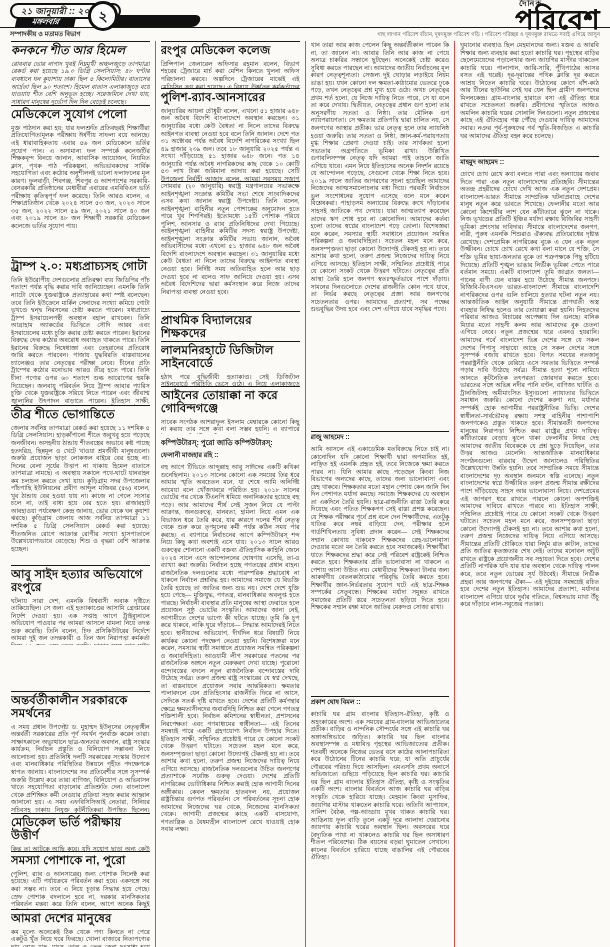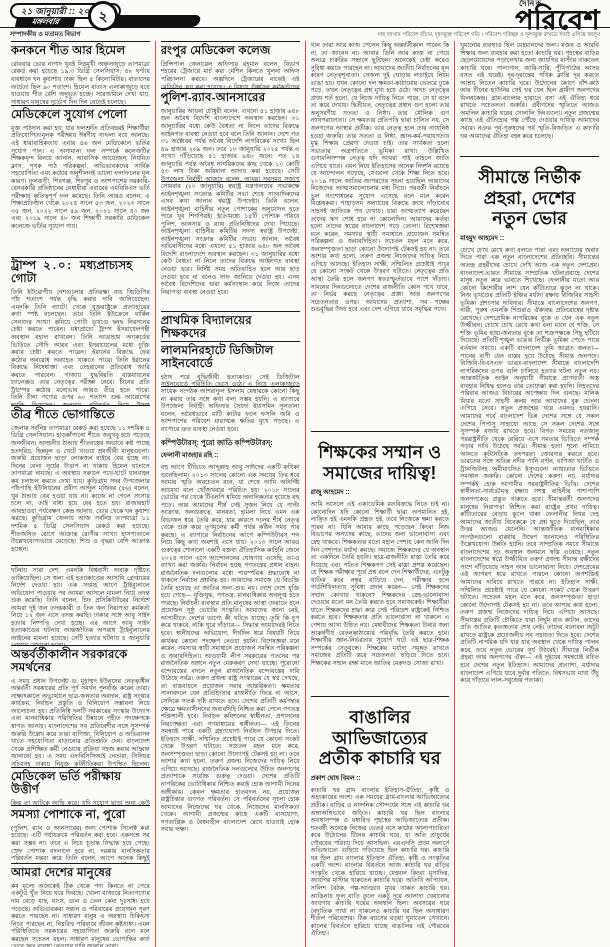--- a/index.html
+++ b/index.html
@@ -75,40 +75,41 @@
     </div>
   </div>
 
   <div id="tagrow">
     <span id="tag-left">সম্পাদকীয় ও মতামত বিভাগ</span>
     <span id="tag-right">গাছ লাগান পরিবেশ বাঁচান, দূষণমুক্ত পরিবেশ গড়ি  ।  পরিবেশ পরিচ্ছন্ন ও দূষণমুক্ত রাখতে সবাই এগিয়ে আসুন</span>
   </div>
 
   <div id="cols">
     <div class="col">
-        <div class="article ruled" style="height: 64px;">
+        <div class="article ruled" style="height: 64px; font-style: italic;">
           <div class="hl-standard">কনকনে শীত আর হিমেল</div>
           <div class="body-text">রোববার ভোর নাগাদ খুবই নিম্নমুখী অঞ্চলজুড়ে তাপমাত্রা রেকর্ড করা হয়েছে ১৯.৩ ডিগ্রি সেলসিয়াস; ৪৮ ঘণ্টার ব্যবধানে ঘন কুয়াশায় ঢাকা ছিল ৫ কিলোমিটার। বাতাসের আর্দ্রতা ছিল ৯০ শতাংশ। হিমেল বাতাস এলাকাজুড়ে বয়ে যাওয়ায় শীত বেশি অনুভূত হচ্ছে। সরেজমিনে দেখা যায়, সাধারণ মানুষের দুর্ভোগ দিন দিন বেড়েই চলেছে।</div>
         </div>
         <div class="article ruled" style="height: 152px;">
           <div class="hl-standard">মেডিকেলে সুযোগ পেলো</div>
           <div class="body-text">মুক্ত পাঠদান করা হয়; যার ফলশ্রুতি প্রতিবছরই শিক্ষার্থীরা প্রতিযোগিতামূলক পরীক্ষায় ঈর্ষণীয় সাফল্য বয়ে আনছে। এই ধারাবাহিকতায় এবার ৫৬ জন মেডিকেলে ভর্তির সুযোগ পান। এ অসামান্য ফল সম্পর্কে কলেজটির শিক্ষকবৃন্দ বিনয়ে জানান, আবাসিক আয়োজন, নিয়মিত ক্লাস, পৃথক পাঠ পরিকল্পনা, অভিভাবকদের সার্বিক সহযোগিতা এবং কঠোর অনুশীলনই ভালো ফলাফলের মূল কারণ। ফুলবাড়ী, শিবগঞ্জ, শিবপুর ও আশপাশের সরকারি-বেসরকারি প্রতিষ্ঠানের মেধাবীরা এবারের এমবিবিএস ভর্তি পরীক্ষায় কৃতিত্বপূর্ণ ফল করেছে। তিনি আরও বলেন, এ শিক্ষাপ্রতিষ্ঠান থেকে ২০২৪ সালে ৫৩ জন, ২০২৩ সালে ৩৫ জন, ২০২২ সালে ৫৯ জন, ২০২১ সালে ৪০ জন এবং ২০১৯ সালে ৪৮ জন শিক্ষার্থী সরকারি মেডিকেল কলেজে ভর্তির সুযোগ পায়।</div>
         </div>
-        <div class="article ruled" style="height: 148px; font-family: Liberation Mono, monospace;">
+        <div class="article ruled" style="height: 148px;">
           <div class="hl-standard">ট্রাম্প ২.০: মধ্যপ্রাচ্যসহ গোটা</div>
           <div class="body-text">তিনি ইউরোপীয় দেশগুলোর প্রতিরক্ষা ব্যয় জিডিপির পাঁচ শতাংশ পর্যন্ত বৃদ্ধি করার দাবি জানিয়েছেন। এমনকি তিনি ন্যাটো থেকে যুক্তরাষ্ট্রকে প্রত্যাহারের কথা স্পষ্ট বলেছেন। তবে তিনি ইউক্রেনে মার্কিন সেনাদের সংখ্যা কমিয়ে গোটা ভূখণ্ডে দ্বন্দ্ব নিরসনের চেষ্টা করতে পারেন। মধ্যপ্রাচ্যে ট্রাম্প ইসরায়েলপন্থী অবস্থান বহাল রাখবেন। তিনি আব্রাহাম অ্যাকর্ডের ভিত্তিতে সৌদি আরব এবং ইসরায়েলের মধ্যে চুক্তি করার চেষ্টা করতে পারেন। ইরানের বিরুদ্ধে ফের কঠোর অবরোধ অব্যাহত থাকতে পারে। তিনি ইরানের বিরুদ্ধে নিষেধাজ্ঞা এবং তেহরানের প্রতিরোধ জারি করতে পারবেন। গাজায় যুদ্ধবিরতি বাস্তবায়নের চ্যালেঞ্জও তার নেতৃত্বের পরীক্ষা নেবে। চীনের প্রতি ট্রাম্পের কঠোর মনোভাব আরও তীব্র হতে পারে। তিনি চীনা পণ্যের ওপর ৬০ শতাংশ শুল্ক আরোপের হুমকি দিয়েছেন। জলবায়ু পরিবর্তন নিয়ে ট্রাম্প আবার প্যারিস চুক্তি থেকে যুক্তরাষ্ট্রকে সরিয়ে নিতে পারেন এবং জীবাশ্ম জ্বালানির উৎপাদন বাড়াতে পারেন। ইতিহাস সাক্ষী, সম্মিলিত প্রচেষ্টাই পারে যে কোনো সংকট থেকে উত্তরণ ঘটাতে।</div>
         </div>
         <div class="article ruled" style="height: 160px;">
           <div class="hl-standard">তীব্র শীতে ভোগান্তিতে</div>
           <div class="body-text">জেলার সর্বনিম্ন তাপমাত্রা রেকর্ড করা হয়েছে ১১ দশমিক ৫ ডিগ্রি সেলসিয়াস। হাড়কাঁপানো শীতে জবুথবু হয়ে পড়েছে জনজীবন। অসহনীয় ঠান্ডায় শীতবস্ত্রের অভাবে কষ্ট পাচ্ছে হতদরিদ্র, ছিন্নমূল ও খেটে খাওয়া শ্রমজীবী মানুষগুলো। জরুরি প্রয়োজন ছাড়া লোকজন বাইরে বের হচ্ছে না। দিনের বেলা সূর্যের উত্তাপ না থাকায় হিমেল বাতাসে তাপমাত্রা নামছে। এ অবস্থায় সকালে পথে-ঘাটে যানবাহন কম চলাচল করতে দেখা যায়। কুড়িগ্রাম সদর উপজেলার পাঁচগাছি ইউনিয়নের প্রবীণ আব্দুল মজিবর (৫৬) বলেন, খুব ঠান্ডায় বের হওয়া যায় না। কাজে না গেলে সংসার চলে না, তাই বাধ্য হয়ে বের হতে হয়। রাজারহাট আবহাওয়া পর্যবেক্ষণ কেন্দ্র জানায়, ভোর থেকে ঘন কুয়াশা ঝরছে। কুড়িগ্রাম জেলায় আজ সর্বনিম্ন তাপমাত্রা ১১ দশমিক ৫ ডিগ্রি সেলসিয়াস রেকর্ড করা হয়েছে। শীতজনিত রোগে আক্রান্ত রোগীর সংখ্যা হাসপাতালে উল্লেখযোগ্যভাবে বেড়েছে। শিশু ও বৃদ্ধরা বেশি আক্রান্ত হচ্ছেন।</div>
         </div>
         <div class="article ruled" style="height: 80px;">
+          <div class="hl-standard">আবু সাইদ হত্যার অভিযোগে রংপুরে</div>
           <div class="body-text">ঘটনায় সারা দেশ, এমনকি বিশ্ববাসী অবাক দৃষ্টিতে তাকিয়েছিল। সে জন্য এই হত্যাকাণ্ডের আসামি গ্রেপ্তারের নির্দেশ দেওয়া হয়। এক সপ্তাহ আগে ট্রাইব্যুনালে অভিযোগ পাওয়ার পর আমরা আসলে মামলা নিয়ে তদন্ত শুরু করেছি। তিনি বলেন, চিফ প্রসিকিউটরের নির্দেশে আমরা দুই জন তদন্তকারী ও তিন জন নিরাপত্তা কর্মকর্তা নিয়ে ১২ জন এসে তদন্ত করছি। ঢাকার সঙ্গে আবু সাইদ হত্যার নিষ্পত্তি দেখা হচ্ছে। এর আগে আবু সাইদ হত্যাকাণ্ডের ঘটনায় আন্তর্জাতিক অপরাধ ট্রাইব্যুনালের আইনের মামলা হয়েছে। সেটি হত্যার ঘটনায় ৪ জানুয়ারি গ্রেপ্তার দেখানো হলো।</div>
         </div>
-        <div class="article ruled" style="height: 122px;">
+        <div class="article ruled" style="height: 122px; margin-top: 46px;">
           <div class="hl-standard">অন্তর্বর্তীকালীন সরকারকে সমর্থনের</div>
           <div class="body-text">এ সময় প্রধান উপদেষ্টা ড. মুহাম্মদ ইউনূসের নেতৃত্বাধীন অন্তর্বর্তী সরকারের প্রতি পূর্ণ সমর্থন পুনর্ব্যক্ত করেন তারা। সাক্ষাৎকালে অভ্যুত্থানে ছাত্র-জনতার অবদান, রাষ্ট্র সংস্কার কার্যক্রম, নির্বাচন প্রস্তুতি ও বিনিয়োগ সম্ভাবনা নিয়ে আলোচনা হয়। প্রতিনিধি দলটি সরকারের সংস্কার উদ্যোগ এবং মানবাধিকার পরিস্থিতির উন্নয়নে গৃহীত পদক্ষেপকে স্বাগত জানায়। বাংলাদেশের সব প্রতিবেশীর সঙ্গে সুসম্পর্ক জরুরি উল্লেখ করে তারা বাণিজ্য, বিনিয়োগ ও অভিবাসন খাতে সহযোগিতা বাড়ানোর প্রতিশ্রুতি দেন। বাংলাদেশ থেকে প্রশিক্ষিত কর্মী নেওয়ার প্রক্রিয়া সহজ করার আহ্বান জানানো হয়। এ সময় এফবিসিসিআই নেতারা, সিনিয়র সচিবসহ ঢাকায় নিযুক্ত কূটনীতিকরা উপস্থিত ছিলেন। সংশ্লিষ্টরা জানান, পরিস্থিতি স্বাভাবিক রাখতে প্রশাসনের পক্ষ থেকে সব ধরনের প্রস্তুতি নেওয়া হয়েছে।</div>
         </div>
         <div class="article ruled" style="height: 38px;">
           <div class="hl-standard">মেডিকেল ভর্তি পরীক্ষায় উত্তীর্ণ</div>
           <div class="body-text">কিন্তু তা আটকে আছি কবে। যদি সুযোগ ছাড়া অন্য কেউ পিছিয়ে থাকে, তবুও তার স্বপ্ন পূরণের পথ বন্ধ হয় না। অনেকের জমিও নেই, এটি পরিবারের কষ্টের ফসল। দরিদ্র মেধাবী এই শিক্ষার্থীর পাশে কেউ দাঁড়ালে তার চিকিৎসক হওয়ার স্বপ্ন পূরণ হবে। এলাকাবাসীও তার পাশে দাঁড়ানোর আশ্বাস দিয়েছেন।</div>
         </div>
         <div class="article ruled" style="height: 58px;">
           <div class="hl-standard">সমস্যা পোশাকে না, পুরো</div>
           <div class="body-text">(পুলিশ, র‍্যাব ও আনসারের) জন্য পোশাক সিলেক্ট করা হয়েছে। এটি পর্যায়ক্রমে পরিবর্তন করা হবে। একসঙ্গে সব করা সম্ভব না। তবে এ নিয়ে চূড়ান্ত সিদ্ধান্ত হয়ে গেছে। স্রেফ পোশাক বদলালে হবে না, দরকার মানসিকতার পরিবর্তন মন্তব্য করে তিনি বলেন, আগে অনেক কিছুই পরিবর্তন হতে হবে। গত ১৫ বছর ধরে যে ক্ষতি হয়েছে; ছিল সেই ট্রেনিং পরিবর্তন করতে হবে, তবেই মানসিকতা বদলাবে।</div>
@@ -131,48 +132,46 @@
           <div class="body-text">সোমবার (২০ জানুয়ারি) স্বরাষ্ট্র মন্ত্রণালয়ের সভাকক্ষে আইনশৃঙ্খলা সংক্রান্ত কমিটির সভা শেষে সাংবাদিকদের এসব কথা জানান স্বরাষ্ট্র উপদেষ্টা। তিনি বলেন, আইনশৃঙ্খলা বাহিনীর নতুন পোশাকের অনুমোদন হতে পারে খুব শিগগিরই। ইতোমধ্যে ১৫টি পোশাক পরিয়ে পুলিশ, আনসার ও র‍্যাব প্রতিনিধিদের দেখা গিয়েছে। আইনশৃঙ্খলা বাহিনীর কমিটির সদস্য স্বরাষ্ট্র উপদেষ্টা, আইনশৃঙ্খলা সংক্রান্ত কমিটির সভায় জানান, অবৈধ অভিবাসীদের মধ্যে এখনো ৫১ হাজার ৬৪৮ জন অবৈধ বিদেশি বাংলাদেশে অবস্থান করছেন। ৩১ জানুয়ারির মধ্যে কেউ বৈধতা না নিলে তাদের বিরুদ্ধে আইনগত ব্যবস্থা নেওয়া হবে। নির্দিষ্ট সময় অতিবাহিত হলে আর ছাড় দেওয়া হবে না বলেও সাফ জানিয়ে দেওয়া হয়। এসব অবৈধ বিদেশিদের দ্বারা কর্মসংস্থান করে নিজে তাদের নিরাপত্তা ব্যবস্থা নেওয়া হবে।</div>
         </div>
         <div class="article ruled" style="height: 30px;">
           <div class="hl-standard">প্রাথমিক বিদ্যালয়ের শিক্ষকদের</div>
         </div>
         <div class="article ruled" style="height: 45px;">
           <div class="hl-standard">লালমনিরহাটে ডিজিটাল সাইনবোর্ডে</div>
           <div class="body-text">হঠাৎ পরে বুদ্ধিজীবী হত্যাকাণ্ড। সেই ডিজিটাল সাইনবোর্ডে পরিচিতি ভেসে ওঠে। এ নিয়ে এলাকাজুড়ে আলোচনার ঝড় ওঠে। দায়ীদের শনাক্তে তদন্ত কমিটি গঠন করা হয়েছে। কেউ জড়িত থাকলে তার বিরুদ্ধে কঠোর ব্যবস্থা নেওয়া হবে বলে জানানো হয়।</div>
         </div>
         <div class="article ruled" style="height: 48px;">
+          <div class="hl-standard">আইনের তোয়াক্কা না করে গোবিন্দগঞ্জে</div>
           <div class="body-text">সাবেক সংগঠক আশরাফুল ইসলাম মেম্বারকে কোনো কিছু না করায় তার সঙ্গে কথা বলা সম্ভব হয়নি। এ ব্যাপারে উপজেলা নির্বাহী অফিসার সৈয়দা ইয়াসমিন সুলতানা বলেন, অবৈধভাবে মাটি কাটার ফলে ফসলি জমি ও আশপাশের পরিবেশ মারাত্মক ক্ষতির মুখে পড়ছে। এ ব্যাপারে দ্রুত ব্যবস্থা নেওয়া হবে।</div>
         </div>
         <div class="article" style="height: 514px;">
           <div class="hl-sub">কম্পিউটারস্: পুরো জাতি কম্পিউটারস্:</div>
           <div class="byline">ফেলানী মাজহার রহি ::</div>
           <div class="body-text">বহু আগে টিভিতে আব্দুল্লাহ আবু সাঈদের একটি কথিকা শুনেছিলাম। ২০১৩ সালের কোনো এক সময়ের তির ধরে আমার স্মৃতি অবচেতন মনে, যা শেষে আমি অনির্দিষ্ট আমেয়া বলে খোঁজখবরে পরিচিত হয়। ২০১৮ সালের ভোটের পর থেকে টিএনপি ধমিয়ে অনানিকতার হয়েছে বহু পড়ে। আর আমাদের শীর্ষ সেই সুজন নিয়ে যে পাল্টা আক্রান্ত, জনগুরুত্বে, মানবতা, হামলা নিয়ে এমন এক বিভাজন ধরে তৈরি করে, যার কারণে দলের শীর্ষ নেতৃত্ব থেকে শুরু করে তৃণমূলের কর্মী পর্যন্ত কঠিন সময় পার করছে। এ ব্যাপারে নির্বাচনের আগে কম্পিউটারস্ শব্দ নিয়ে কিছু কথা অবশ্যই এসে যায়। ২০১৩ সালে আরও গুরুত্বের শোনানো একটি বক্তব্য ঐতিহাসিক কাহিনি জেনে ২০২৪ সালে এসে আন্দোলনের ঘোষণায় এসেছি, তা-ও ব্যাখ্যা করা জরুরি। নির্বাচন হচ্ছে গণতন্ত্রের প্রধান বাহন। রাজনৈতিক দলগুলোর মধ্যে পারস্পরিক শ্রদ্ধাবোধ না থাকলে নির্বাচন প্রশ্নবিদ্ধ হয়। আমাদের সমাজে যে বিভক্তি তৈরি হয়েছে তা জাতির জন্য শুভ নয়। দেশে দেশে যুক্তি হয়ে গেছে— মুক্তিযুদ্ধ, গণতন্ত্র, মানবাধিকার অবলুপ্ত হতে পারছে। নির্বাচনী ব্যবস্থার প্রতি মানুষের আস্থা ফেরাতে হলে প্রয়োজন সুষ্ঠু ভোটের সংস্কৃতি। আমাদের জানা নেই, আগামীতে দেশের ভাগ্যে কী ঘটতে যাচ্ছে। তুমি কি চুপ করে থাকবে, নাকি ঘুরে দাঁড়াবে— সিদ্ধান্ত আমাদেরই নিতে হবে। স্থানীয়দের অভিযোগ, দীর্ঘদিন ধরে বিষয়টি নিয়ে কার্যকর কোনো পদক্ষেপ নেওয়া হয়নি। বিশেষজ্ঞরা মনে করেন, সমস্যার স্থায়ী সমাধানে প্রয়োজন সমন্বিত পরিকল্পনা ও জবাবদিহিতা। আওয়ামী লীগ সরকারের পতনের পর রাজনৈতিক অঙ্গনে নতুন মেরুকরণ দেখা যাচ্ছে। পুরোনো বন্দোবস্তের বদলে নতুন রাজনৈতিক বন্দোবস্তের দাবি উঠেছে সর্বত্র। তরুণ প্রজন্ম রাষ্ট্র সংস্কারের যে স্বপ্ন দেখছে, তা বাস্তবায়নে প্রয়োজন সবার আন্তরিকতা। ক্ষমতার পালাবদলে যেন প্রতিহিংসার রাজনীতি ফিরে না আসে, সেদিকে সতর্ক দৃষ্টি রাখতে হবে। দেশের প্রতিটি কর্মপন্থার ক্ষেত্রে ক্ষমতাসীনদের জবাবদিহি নিশ্চিত করা গেলে গণতন্ত্র শক্তিশালী হবে। নির্বাচন কমিশনের স্বাধীনতা, প্রশাসনের নিরপেক্ষতা এবং গণমাধ্যমের স্বাধীনতা— এই তিনের সমন্বয়ই পারে একটি গ্রহণযোগ্য নির্বাচন উপহার দিতে। ইতিহাস সাক্ষী, সম্মিলিত প্রচেষ্টাই পারে যে কোনো সংকট থেকে উত্তরণ ঘটাতে। সচেতন মহল মনে করে, জনসম্পৃক্ততা ছাড়া কোনো উদ্যোগই টেকসই হয় না। তবে আশার কথা হলো, তরুণ প্রজন্ম নিজেদের দায়িত্ব নিয়ে এগিয়ে আসছে। রাজনৈতিক দলগুলোর উচিত জনগণের প্রত্যাশাকে সর্বোচ্চ গুরুত্ব দেওয়া। দেশের প্রতিটি নাগরিকের ভোটাধিকার নিশ্চিত করাই হোক আগামী দিনের অঙ্গীকার। কেবল ক্ষমতার হাতবদল নয়, প্রয়োজন রাষ্ট্রচিন্তার গুণগত পরিবর্তন। সে পরিবর্তনের সূচনা হোক আমাদের নিজেদের ঘর থেকে, নিজেদের মানসিকতা থেকে। আগামী প্রজন্মের কাছে একটি বাসযোগ্য, গণতান্ত্রিক ও বৈষম্যহীন বাংলাদেশ রেখে যাওয়াই হোক সবার লক্ষ্য।</div>
         </div>
       </div>
     <div class="col">
         <div class="article" style="height: 390px;">
           <div class="body-text">খান তারা আর কাজ পেলেন কিছু অন্তর্বর্তীকাল পাবেন কি না, তা জানেন না। আবার তিনি আর কাজ না পেয়ে অন্যত্র চাকরির সন্ধানে ছুটছেন। অনেকেই চেষ্টা করেও সুবিধা করতে পারছেন না। আমাদের জাতীয় নির্বাচনের মূল কারণ নেতৃত্বশূন্যতা। সেজন্য দুই ঘোড়ার লড়াইয়ে নিয়ম ভাঙা হয়। যখন কোনো দল ক্ষমতা-কাঠামোর ভেতরে ঢুকে পড়ে, তখন নেতৃত্বের প্রশ্ন মুখ্য হয়ে ওঠে। অথচ নেতৃত্বের প্রথম শর্ত হলো, যে নিজে দায়িত্ব নিতে পারে, সে যা বলে তা করে দেখায়। দ্বিতীয়ত, নেতৃত্বের প্রধান গুণ হলো তার অনুসরণীয় সততা ও নিষ্ঠা। তার মৌলিক গুণ ন্যায়পরায়ণতা। সে ক্ষমতার প্রতিপত্তি দ্বারা চালিত নয়, সে জনগণের আস্থার প্রতীক। ভার নেতৃত্ব হলে তার ন্যায়নিষ্ঠ হওয়া জরুরি। তার সততা ও নিষ্ঠা, জ্ঞান-কর্ম-পরায়ণতায় মুগ্ধ শিক্ষার প্রেরণা দেওয়া চাই। তার সার্থকতা হলো সভ্যতার অগ্রগতিতে ভূমিকা রাখা। উল্লিখিত গুণাবলিসম্পন্ন নেতৃত্ব যদি আমরা পাই তাহলে জাতি এগিয়ে যাবে। এমন নিয়ে ইতিহাসের অনেক নিদর্শন রয়েছে যে আন্দোলন গড়েছে, সেগুলো থেকে শিক্ষা নিতে হবে। ২০১৯ সালে জাতির জাগরণের সূচনা হয়েছিল আমাদের নিজেদের আত্মসমালোচনার মধ্য দিয়ে। পরবর্তী নির্বাচনে ভুল সংশোধনের সুযোগ এসেছে বলে মনে করেন বিশ্লেষকরা। পাহাড়সম অন্যায়ের বিরুদ্ধে রুখে দাঁড়ানোর সাহসই জাতিকে পথ দেখায়। যারা আত্মত্যাগ করেছেন তাদের ঋণ শোধ হবে না কোনোদিন। আমাদের কর্তব্য হলো তাদের স্বপ্নের বাংলাদেশ গড়ে তোলা। বিশেষজ্ঞরা মনে করেন, সমস্যার স্থায়ী সমাধানে প্রয়োজন সমন্বিত পরিকল্পনা ও জবাবদিহিতা। সচেতন মহল মনে করে, জনসম্পৃক্ততা ছাড়া কোনো উদ্যোগই টেকসই হয় না। তবে আশার কথা হলো, তরুণ প্রজন্ম নিজেদের দায়িত্ব নিয়ে এগিয়ে আসছে। ইতিহাস সাক্ষী, সম্মিলিত প্রচেষ্টাই পারে যে কোনো সংকট থেকে উত্তরণ ঘটাতে। নেতৃত্বের প্রতি আস্থা তৈরি হলে জনগণ স্বতঃস্ফূর্তভাবে পাশে দাঁড়ায়। সামনের দিনগুলোতে দেশের রাজনীতি কোন পথে যাবে, তা নির্ভর করছে নেতৃত্বের প্রজ্ঞা আর জনগণের সচেতনতার ওপর। আমাদের প্রত্যাশা, সব পক্ষের শুভবুদ্ধির উদয় হবে এবং দেশ এগিয়ে যাবে সমৃদ্ধির পথে।</div>
         </div>
         <div class="article ruled" style="height: 265px;">
-          <div class="hl-feature">শিক্ষকের সম্মান ও সমাজের দায়িত্ব!</div>
           <div class="byline">রাজু আহমেদ ::</div>
           <div class="body-text">আমি আসলে এই একাডেমিক মতবিরুদ্ধে নিতে চাই না। কোনোদিন যদি কোনো শিক্ষার্থী দ্বারা অপমানিত হই, লাঞ্ছিত হই এমনকি প্রহৃত হই, তবে নিজেকে ক্ষমা করতে পারব না। যিনি আমার কাছে পড়েছেন কিংবা নিজ বিভাগের অন্যদের কাছে, তাদের জন্য ভালোবাসা এবং স্নেহ থাকবে। শিক্ষকতার মতো মহান পেশায় কেন জানি দিন দিন পেশাগত মর্যাদা কমছে। সমাজে শিক্ষকদের যে অবস্থান তা একদিনে তৈরি হয়নি। ছাত্র-রাজনীতি রাস্তা তৈরি করে দিয়েছে এবং পতিত শিক্ষকগণ সেই রাস্তা প্রশস্ত করেছেন। যে শিক্ষক পরীক্ষার পূর্বে প্রশ্ন বলে দেন শিক্ষার্থীদের, এতটুকু খাতির করে নম্বর বাড়িয়ে দেন, পরীক্ষার হলে গার্ডশিথিলতায় সুবিধা প্রদান করেন— সেই শিক্ষকদের সম্মান কোথায় থাকবে? শিক্ষকদের স্নেহ-ভালোবাসা দেওয়ার মতো মন তৈরি করতে হবে সমাজকেই। শিক্ষার্থীরা যাতে শিক্ষকদের শ্রদ্ধা করে সেই পরিবেশ রাষ্ট্রকেই নিশ্চিত করতে হবে। শিক্ষকতার প্রতি ভালোবাসা না থাকলে এ পেশায় আসা উচিত নয়। মেধাবীদের শিক্ষকতা টানার জন্য আকর্ষণীয় বেতনকাঠামোর পরিবৃদ্ধি তৈরি করতে হবে। শিক্ষার্থীর জ্ঞান-নির্ভরতার সুযোগ ঘটে এই ছাত্র-শিক্ষক সম্পর্কের সেতুবন্ধে। শিক্ষকের মর্যাদা সমুন্নত রাখতে সমাজের প্রতিটি স্তরে সচেতনতা ছড়িয়ে দিতে হবে। শিক্ষকের সম্মান রক্ষা মানে জাতির মেরুদণ্ড সোজা রাখা।</div>
         </div>
         <div class="article ruled" style="height: 252px;">
-          <div class="hl-feature">বাঙালির আভিজাত্যের প্রতীক কাচারি ঘর</div>
           <div class="byline">প্রকাশ ঘোষ বিমল ::</div>
           <div class="body-text">কাচারি ঘর গ্রাম বাংলার ইতিহাস-ঐতিহ্য, কৃষ্টি ও অহংকারের অংশ। এক সময়ের গ্রাম-বাংলার আভিজাত্যের প্রতীক। বাড়ির ও নান্দনিক সৌন্দর্যের সঙ্গে এই কাচারি ঘর অঙ্গাঅঙ্গিভাবে জড়িত। কাচারি ঘর ছিল বাংলার অবস্থাসম্পন্ন ও মধ্যবিত্ত গৃহস্থের আভিজাত্যের প্রতীক। শতবর্ষী অনেকে নিজের ভেতর বসে কাঠের আলাপচারিতা করে উঠোনের টিনের কাচারি ঘরে; যা অতি প্রাচুর্যের গৌরবের পরিচয় দিয়ে আসছিল। এমএসসি প্রথম অনার্সে অভিজাত্যে গুছিয়ে পড়িয়েছে ছিল কাচারি ঘর। কাচারি ঘর ছিল গ্রাম বাংলার ইতিহাস ঐতিহ্য, কৃষ্টি ও সংস্কৃতির একটি অংশ। বাংলার বিবর্তনে আজ কাচারি ঘর বাড়ির সংস্কৃতি থেকে হারিয়ে যাচ্ছে। মেহমান কিংবা মুসাফির, জায়গির মাস্টার থাকতেন কাচারি ঘরে। অতিথি আপ্যায়ন, সালিশ বৈঠক, গল্প-আড্ডায় মুখর থাকত কাচারি ঘর। আঙিনায় ফুল বাড়ি তুলে একটু দূরে আলাদা ঘেরানোর জায়গায় কাচারি ঘরের অবস্থান ছিল। অবসরের ঘরে বৈদ্যুতিক পাখা না থাকলেও কাচারি ঘর ছিল অসাধারণ শীতল পরিবেশের। ঠিক বয়সের বড়রা ঘুমাতেন সেখানে। কালের বিবর্তনে হারিয়ে যাচ্ছে বাঙালির এই গৌরবের ঐতিহ্য।</div>
         </div>
       </div>
     <div class="col">
         <div class="article" style="height: 115px;">
           <div class="body-text">ঘুমানোর ব্যবস্থাও ছিল মেহমানদের জন্য। মক্তব ও আরবি শিক্ষার জন্য ব্যবহার করা হতো কাচারি ঘর। গৃহস্থের বাড়ির ছেলেমেয়েদের পড়ালেখার জন্য জায়গির মাস্টার থাকতেন কাচারি ঘরে। পালাগান, জারি-সারি, পুঁথিপাঠের আসর বসত এই ঘরেই। দূর-দূরান্তের পথিক ক্লান্তি দূর করতে আশ্রয় নিতেন কাচারি ঘরে। উঠোনের কোণে বাঁশ-কাঠ আর টিনের ছাউনির সেই ঘর যেন ছিল গ্রামীণ জনপদের মিলনকেন্দ্র। গ্রাম-বাংলার হারাতে বসা এই ঐতিহ্য ধরে রাখতে সচেতনতা জরুরি। প্রবীণদের স্মৃতিতে আজও অমলিন কাচারি ঘরের সোনালি দিনগুলো। নতুন প্রজন্মের কাছে এই ঐতিহ্যের গল্প পৌঁছে দেওয়ার দায়িত্ব আমাদের সবার। নঞর পূর্ব-পুরুষদের গর্ব স্মৃতি-বিজড়িত এ কাচারি ঘর আমাদের ঐতিহ্য বহন করে চলেছে।</div>
         </div>
         <div class="article ruled" style="height: 792px;">
-          <div class="hl-feature">সীমান্তে নির্ভীক প্রহরা, দেশের নতুন ভোর</div>
           <div class="byline">মাহমুদ আহমেদ ::</div>
           <div class="body-text">চোখে চোখ রেখে কথা বলতে পারা এবং অন্যায়ের জবাব দিতে পারা এক নতুন বাংলাদেশের প্রতিচ্ছবি। সীমান্তের অতন্দ্র প্রহরীদের চোখে দেখি আজ এক নতুন দেশপ্রেম। বাংলাদেশ-ভারত সীমান্তে সাম্প্রতিক ঘটনাপ্রবাহে দেশের মানুষ নতুন করে ভাবতে শিখেছে। ফেলানীর মতো আর কোনো কিশোরীর লাশ যেন কাঁটাতারে ঝুলে না থাকে। নিজ ভূখণ্ডের প্রতিটি ইঞ্চির মর্যাদা রক্ষায় বিজিবির সাহসী ভূমিকা প্রশংসার দাবিদার। সীমান্তে বাংলাদেশের জনগণ, নারী, পুরুষ এমনকি শিশুরাও ঐক্যবদ্ধ প্রতিরোধের দৃষ্টান্ত রেখেছে। দেশপ্রেমিক নাগরিকের বুকে এ যেন এক নতুন উজ্জীবন। চোখে চোখ রেখে কথা বলা মানে যে শক্তি, সে শক্তি ভূমির ছায়া-জনতার বুকে তা শত্রুপক্ষকে পিছু হটিয়ে দিয়েছে। প্রতিটি শৃঙ্খল ভাঙার নির্ভীক ভূমিকা পেতে পারে বর্তমান সময়ে। একটি বাংলাদেশ তুমি জাগ্রত জনতা— গানের বাণী যেন বাস্তব হয়ে উঠেছে সীমান্ত জনপদে। বিজিবি-বিএসএফ ভারত-বাংলাদেশ সীমান্তে বাংলাদেশি নাগরিকদের ওপর গুলি চালিয়ে হত্যার ঘটনা নতুন নয়। আন্তর্জাতিক আইন অনুযায়ী সীমান্তে প্রাণঘাতী অস্ত্র ব্যবহার নিষিদ্ধ হলেও তার তোয়াক্কা করা হয়নি। নিহতদের পরিবার আজও বিচারের অপেক্ষায় দিন গুনছে। মানিক মিয়ার মতো সাহসী কলম আর আমাদের বুক চেতনা এগিয়ে নেবে। নতুন প্রজন্মের ঘরে এমনও হয়রানি। আমাদের গর্বে বাংলাদেশ ভিন্ন দেশের সঙ্গে যে সকল দেশের পিপাসু সাহায্যে আছে সে সকল দেশের সঙ্গে সুসম্পর্ক বজায় রাখতে হবে। বিগত সময়ের নতজানু পররাষ্ট্রনীতি থেকে বেরিয়ে এসে সমতার ভিত্তিতে সম্পর্ক গড়ার দাবি উঠেছে সর্বত্র। সীমান্ত হত্যা শূন্যে নামিয়ে আনতে কূটনৈতিক তৎপরতা জোরদার করতে হবে। ভারতের সঙ্গে অভিন্ন নদীর পানি বণ্টন, বাণিজ্য ঘাটতি ও ট্রানজিটসহ অমীমাংসিত ইস্যুগুলো ন্যায্যতার ভিত্তিতে সমাধান জরুরি। কোনো দেশের করুণা নয়, মর্যাদার সম্পর্কই হোক আগামীর পররাষ্ট্রনীতির ভিত্তি। দেশের স্বাধীনতা-সার্বভৌমত্ব রক্ষায় সশস্ত্র বাহিনীর পাশাপাশি জনগণকেও প্রস্তুত থাকতে হবে। সীমান্তবর্তী জনপদের মানুষের নিরাপত্তা নিশ্চিত করা রাষ্ট্রের প্রথম দায়িত্ব। কাঁটাতারের বেড়ায় ঝুলে থাকা ফেলানীর নিথর দেহ আমাদের জাতীয় বিবেককে যে প্রশ্ন ছুড়ে দিয়েছিল, তার উত্তর আজও মেলেনি। আন্তর্জাতিক মানবাধিকার সংগঠনগুলো বারবার উদ্বেগ জানালেও পরিস্থিতির উল্লেখযোগ্য উন্নতি হয়নি। তবে সাম্প্রতিক সময়ে সীমান্তে বাংলাদেশের দৃঢ় অবস্থান জনমনে স্বস্তি এনেছে। নতুন বাংলাদেশের স্বপ্নে উজ্জীবিত তরুণ প্রজন্ম সীমান্ত রক্ষীদের পাশে দাঁড়িয়েছে সাহস আর ভালোবাসা নিয়ে। দেশপ্রেমের এই জাগরণ ধরে রাখতে পারলে কোনো অপশক্তিই আমাদের দাবিয়ে রাখতে পারবে না। ইতিহাস সাক্ষী, সম্মিলিত প্রচেষ্টাই পারে যে কোনো সংকট থেকে উত্তরণ ঘটাতে। সচেতন মহল মনে করে, জনসম্পৃক্ততা ছাড়া কোনো উদ্যোগই টেকসই হয় না। তবে আশার কথা হলো, তরুণ প্রজন্ম নিজেদের দায়িত্ব নিয়ে এগিয়ে আসছে। সীমান্তের প্রতিটি চৌকিতে যারা নির্ঘুম রাত কাটান, তাদের প্রতি জাতির কৃতজ্ঞতার শেষ নেই। তাদের মনোবল অটুট রাখতে রাষ্ট্রকে প্রয়োজনীয় সব সহায়তা দিতে হবে। দেশের প্রতিটি নাগরিক যদি যার যার অবস্থান থেকে দায়িত্ব পালন করে, তবে নতুন ভোরের সূর্য উঠবেই। সীমান্তে নির্ভীক প্রহরা আর জনগণের ঐক্য— এই দুইয়ের সমন্বয়েই রচিত হবে দেশের নতুন ইতিহাস। আমাদের প্রত্যাশা, মর্যাদার বাংলাদেশ এগিয়ে যাবে দুর্বার গতিতে, বিশ্বসভায় মাথা উঁচু করে দাঁড়াবে লাল-সবুজের পতাকা।</div>
         </div>
       </div>
   </div>
 
 </div>
 
 </body></html>

